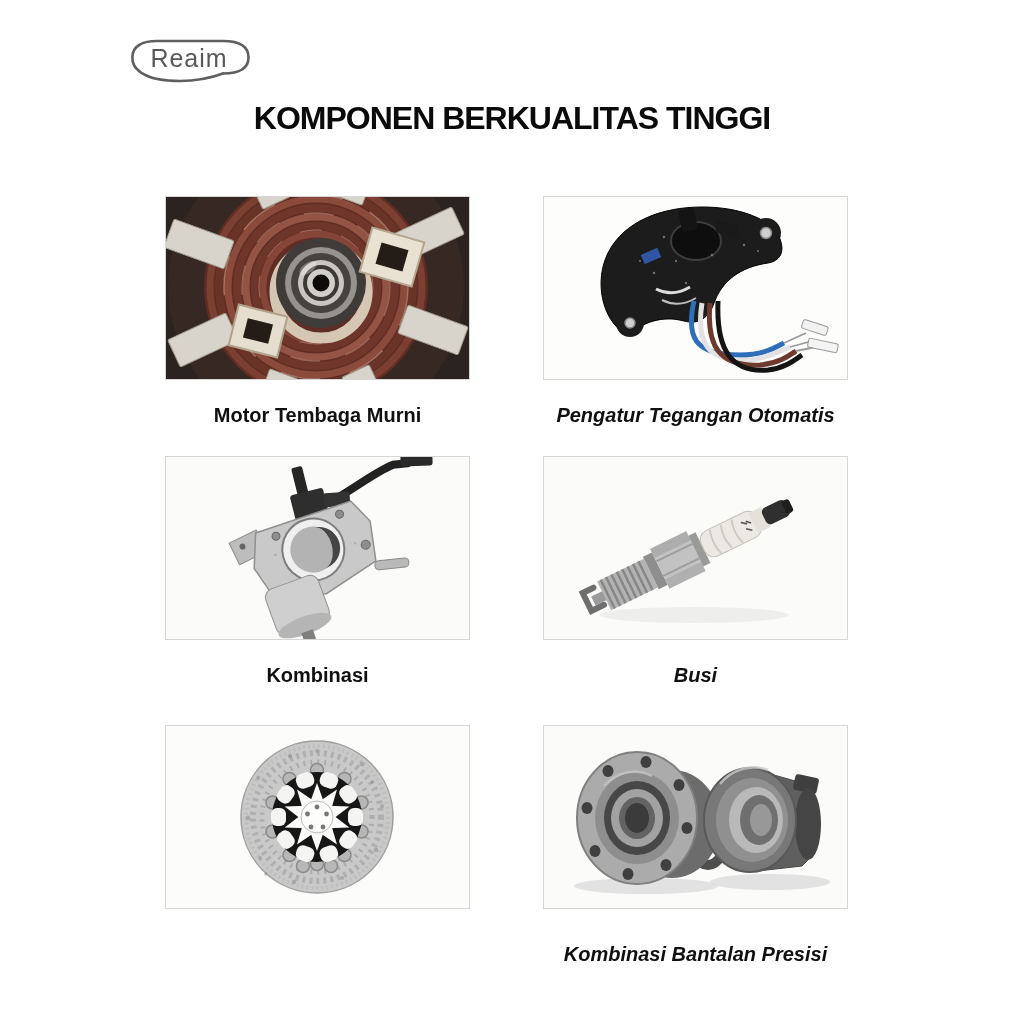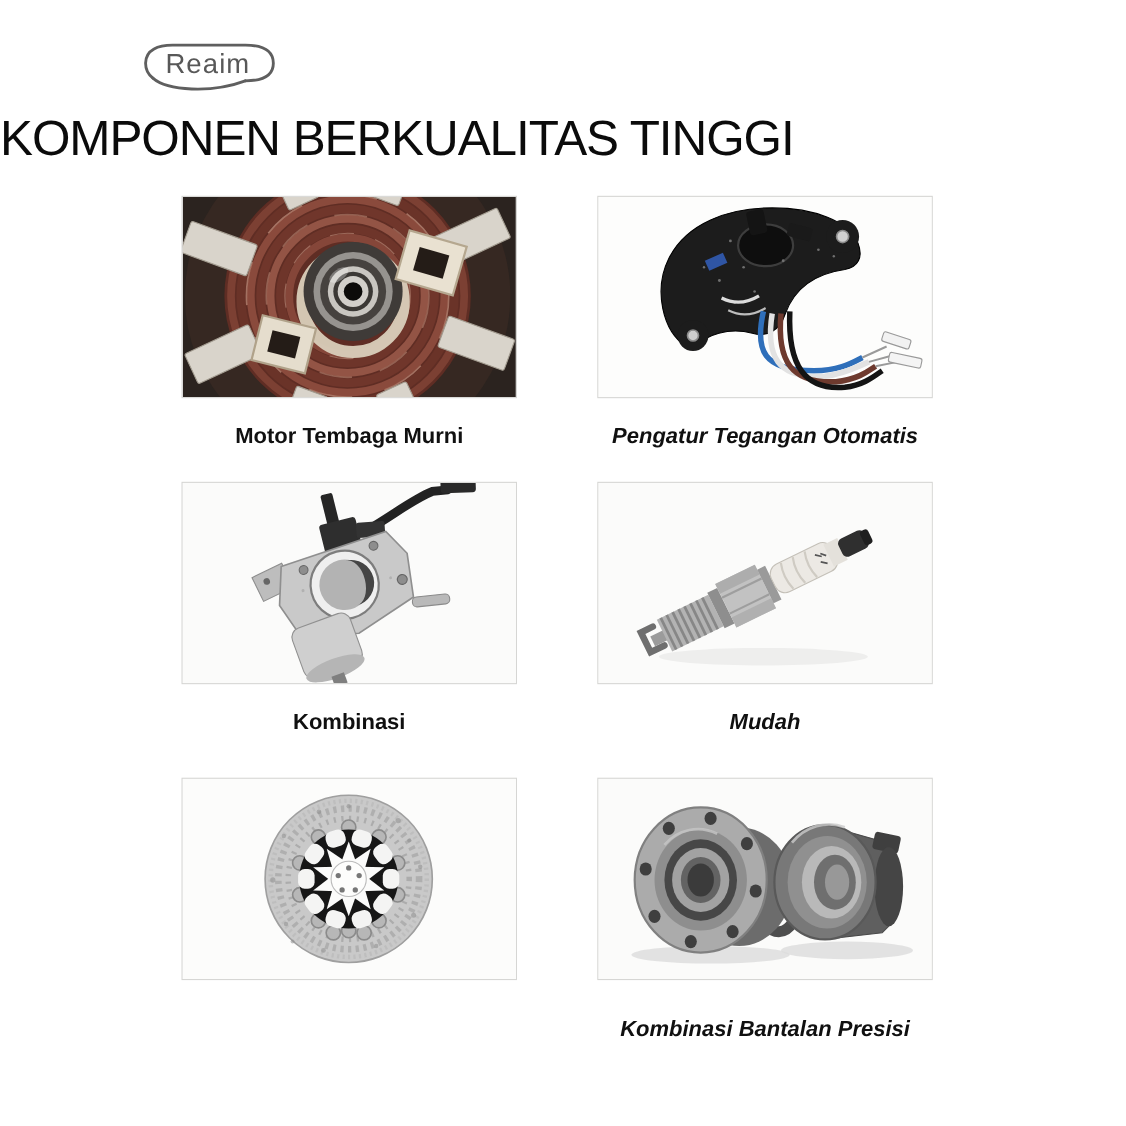--- a/index.html
+++ b/index.html
@@ -3,24 +3,24 @@
 <meta charset="utf-8">
 <style>
   html,body{margin:0;padding:0;background:#ffffff;}
   .page{
     position:relative;width:1024px;height:1024px;background:#ffffff;
     font-family:"Liberation Sans",sans-serif;overflow:hidden;padding-left:43px;
   }
   .logo{position:absolute;left:126px;top:36px;width:128px;height:48px;}
   .title{
     position:absolute;left:0;top:100px;width:1024px;margin:0;
-    font-size:45px;font-weight:400;letter-spacing:-1px;
+    text-align:center;font-size:32px;font-weight:700;letter-spacing:-1px;
     color:#0b0b0b;font-stretch:condensed;
   }
-  .card{position:absolute;width:305px;}
+  .card{position:absolute;width:305px;margin-top:18px;}
   .tile{
     width:305px;height:184px;box-sizing:border-box;
     border:1px solid #d6d6d4;background:#ffffff;overflow:hidden;
   }
   .tile svg{display:block;width:303px;height:182px;}
   .caption{
     position:absolute;left:-40px;width:385px;text-align:center;
     font-size:20px;font-weight:700;color:#101010;line-height:33px;
   }
   .cap-row12{top:203px;}
@@ -205,21 +205,21 @@
           <rect x="10" y="-14" width="62" height="28" rx="10" fill="#ece9e4" stroke="#c4c0b8"></rect>
           <path d="M24,-13 C21,-4 21,4 24,13 M36,-13 C33,-4 33,4 36,13 M48,-13 C45,-4 45,4 48,13" stroke="#cfcbc3" stroke-width="2" fill="none"></path>
           <path d="M55,-6 L60,-2 M57,2 L62,6 M60,-5 L64,-1" stroke="#555555" stroke-width="1.6"></path>
           <rect x="66" y="-11" width="14" height="22" fill="#e4e1db"></rect>
           <rect x="78" y="-9" width="26" height="18" rx="5" fill="#2f2f2f"></rect>
           <rect x="100" y="-7" width="8" height="14" rx="3" fill="#1f1f1f"></rect>
         </g>
       </svg>
     </div>
     <div class="caption cap-row12">
-      <div>Mudah</div>
+      <div>Busi</div>
     </div>
   </section>
 
   <section class="card c1 r3">
     <div class="tile">
       <svg viewBox="0 0 303 182">
         <rect width="303" height="182" fill="#fcfcfb"></rect>
         <circle cx="151" cy="91" r="76" fill="#c9c9c9" stroke="#9f9f9f" stroke-width="1.5"></circle>
         <circle cx="151" cy="91" r="71" fill="none" stroke="#bcbcbc" stroke-width="4" stroke-dasharray="2 3" opacity="0.8"></circle>
         <circle cx="151" cy="91" r="64" fill="none" stroke="#a9a9a9" stroke-width="6" stroke-dasharray="3 4" opacity="0.8"></circle>

